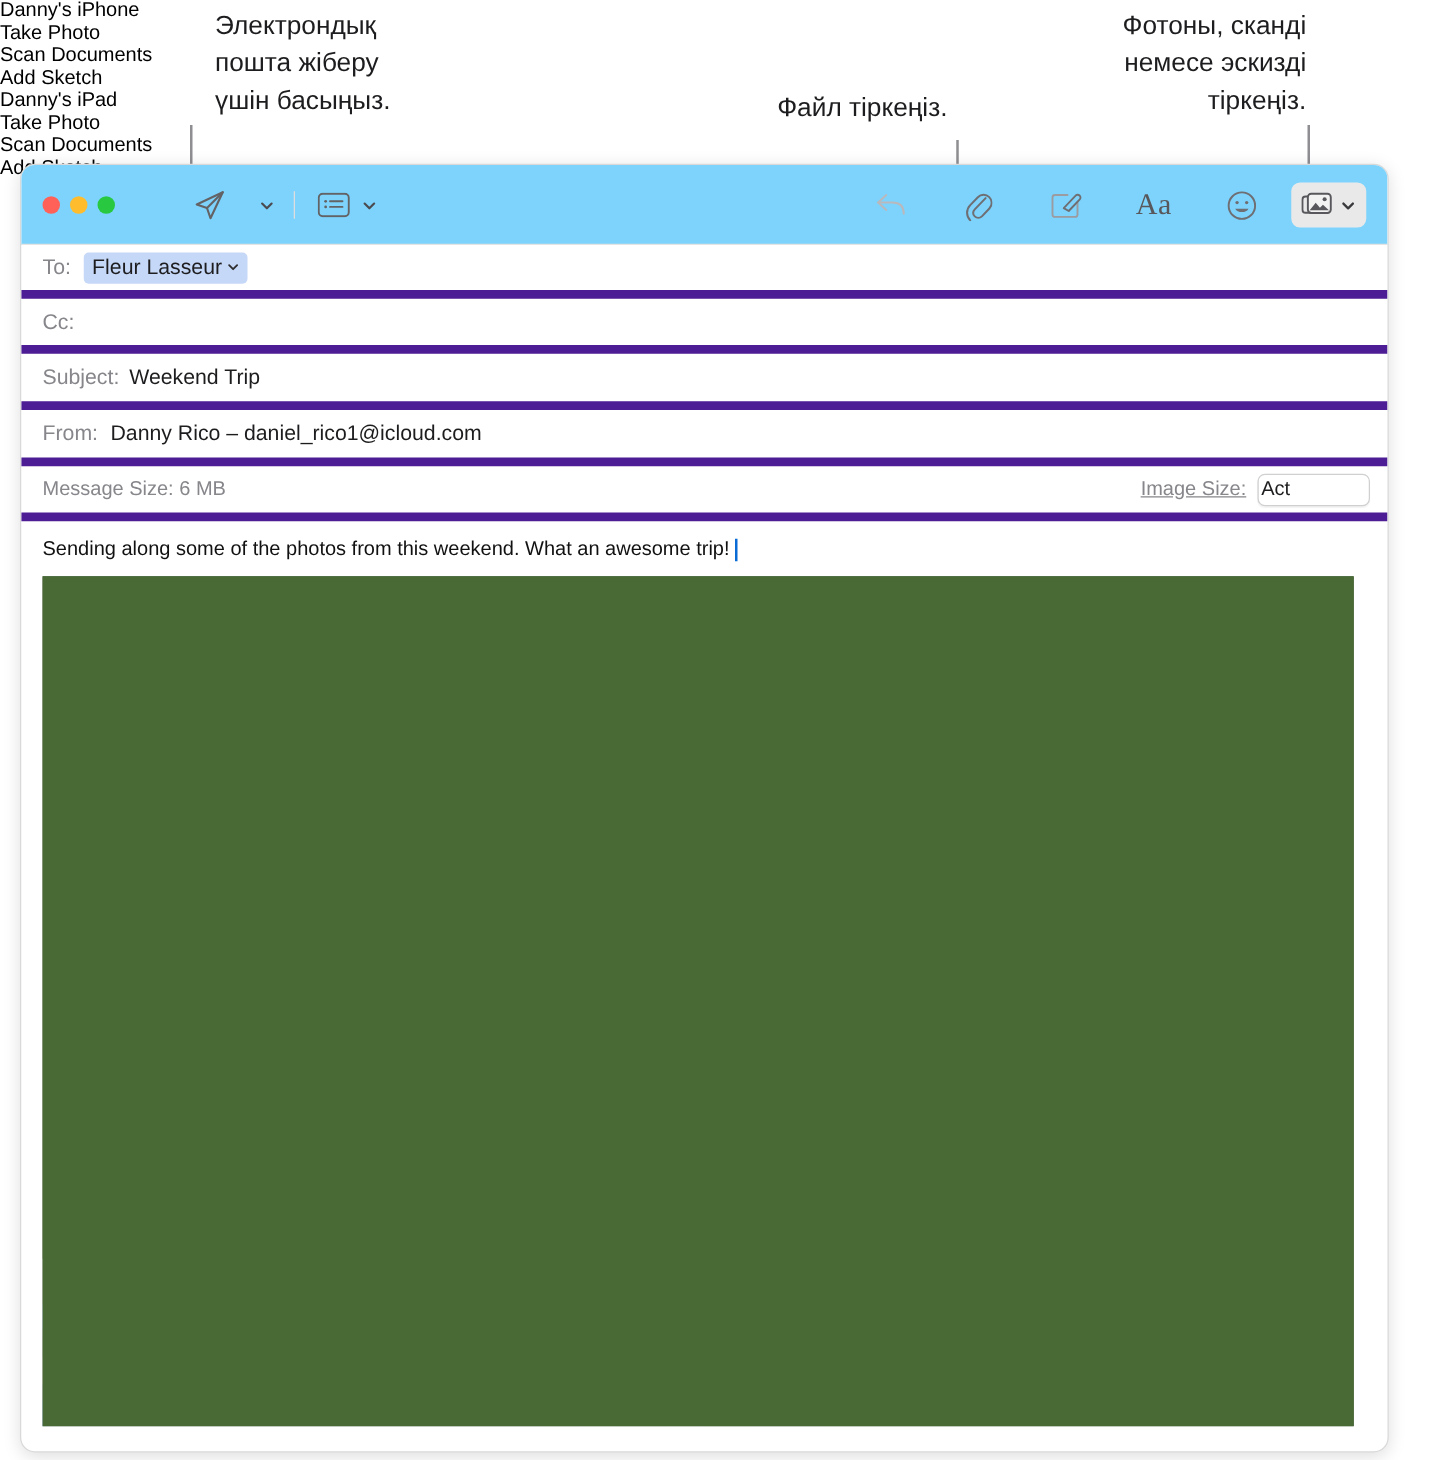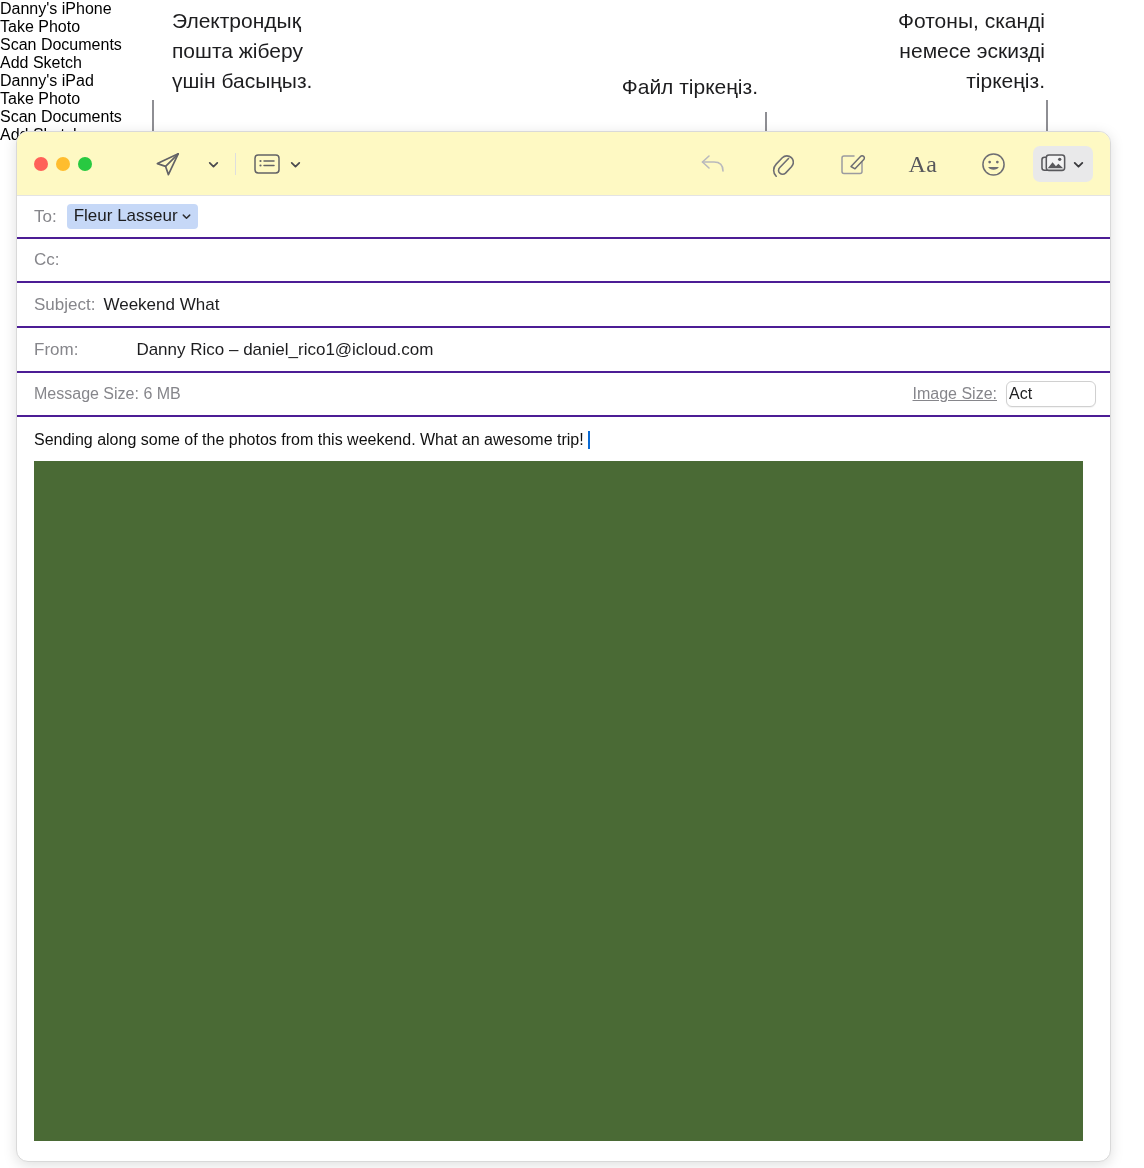--- a/index.html
+++ b/index.html
@@ -42,21 +42,21 @@
     border-radius: 12px;
     border: 1px solid #d9d9d9;
     box-shadow: 0 3px 14px rgba(0,0,0,.13);
     overflow: hidden;
   }
 
   
   #toolbar {
     position: relative;
     height: 64px;
-    background: #fef9c3;
+    background: #7dd3fc;
     border-bottom: 1px solid #e4e4e4;
   }
   .traffic { position: absolute; top: 25px; display: flex; gap: 8px; left: 17px; }
   .dot { width: 14px; height: 14px; border-radius: 50%; }
   .dot.red    { background: #ff6159; }
   .dot.yellow { background: #ffbd2e; }
   .dot.green  { background: #28c941; }
 
   .tb-btn {
     position: absolute; top: 14px;
@@ -82,31 +82,31 @@
     left: 1016px; width: 60px;
     background: #e9e9ea;
     gap: 4px;
   }
 
   
   .hdr-row {
     position: relative;
     height: 44px;
     display: flex; align-items: center;
-    border-bottom: 2px solid #4c1d95;
+    border-bottom: 7px solid #4c1d95;
     padding-left: 17px;
     font-size: 17px;
     color: #1d1d1f;
   }
   .hdr-label { color: #86868b; font-size: 17px; }
   .hdr-value { color: #1d1d1f; font-size: 17px; }
   #row-to      { height: 43px; }
   #row-cc      { height: 44px; }
   #row-subject { height: 45px; }
-  #row-from    { height: 45px; gap: 48px; }
+  #row-from    { height: 45px; }
   #row-size    { height: 44px; }
 
   .token {
     display: inline-flex; align-items: center; gap: 3px;
     background: #c6d8f7;
     border-radius: 4px;
     padding: 2px 6px 3px 7px;
     margin-left: 10px;
     font-size: 17px;
     color: #1d1d1f;
@@ -373,21 +373,21 @@
       </span>
     </div>
 
     <div class="hdr-row" id="row-cc">
       <span class="hdr-label">Cc:</span>
       <span class="hdr-value"></span>
     </div>
 
     <div class="hdr-row" id="row-subject">
       <span class="hdr-label" id="subject-label">Subject:</span>
-      <span class="hdr-value">Weekend What</span>
+      <span class="hdr-value">Weekend Trip</span>
     </div>
 
     <div class="hdr-row" id="row-from">
       <span class="hdr-label" id="from-label">From:</span>
       <span class="hdr-value">Danny Rico – daniel_rico1@icloud.com</span>
     </div>
 
     <div class="hdr-row" id="row-size">
       <span>Message Size: 6 MB</span>
       <span id="size-right">

